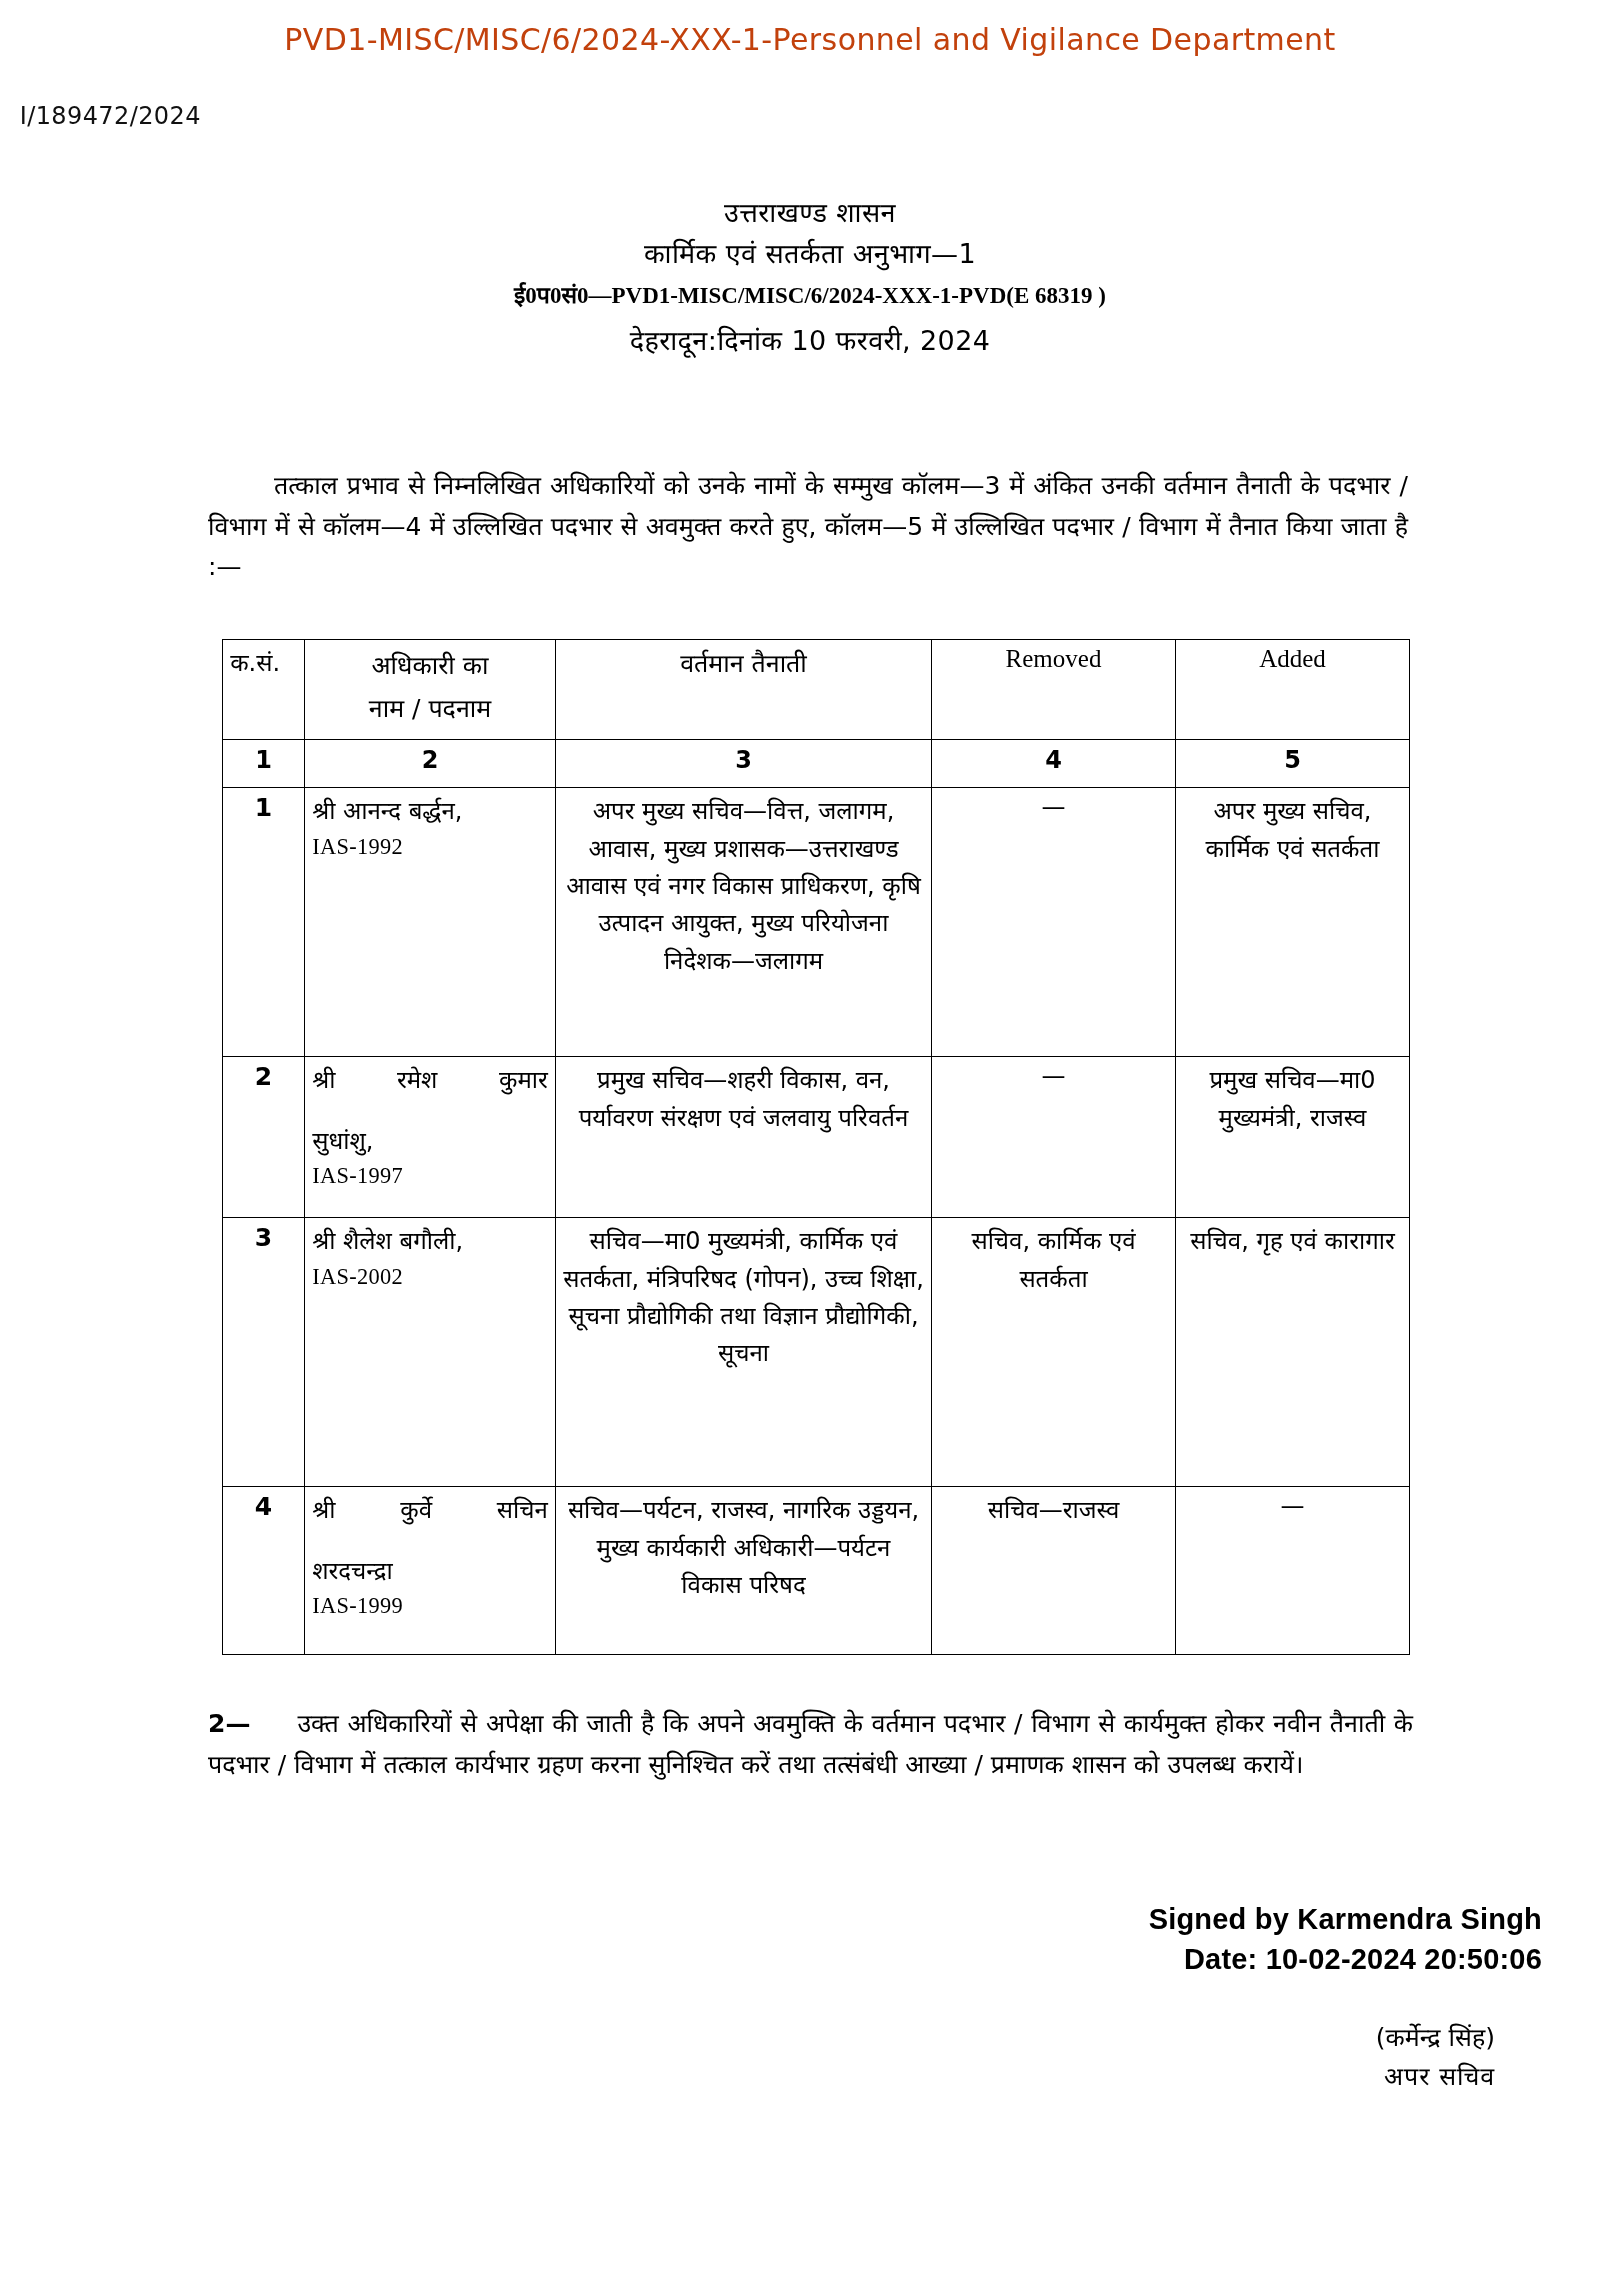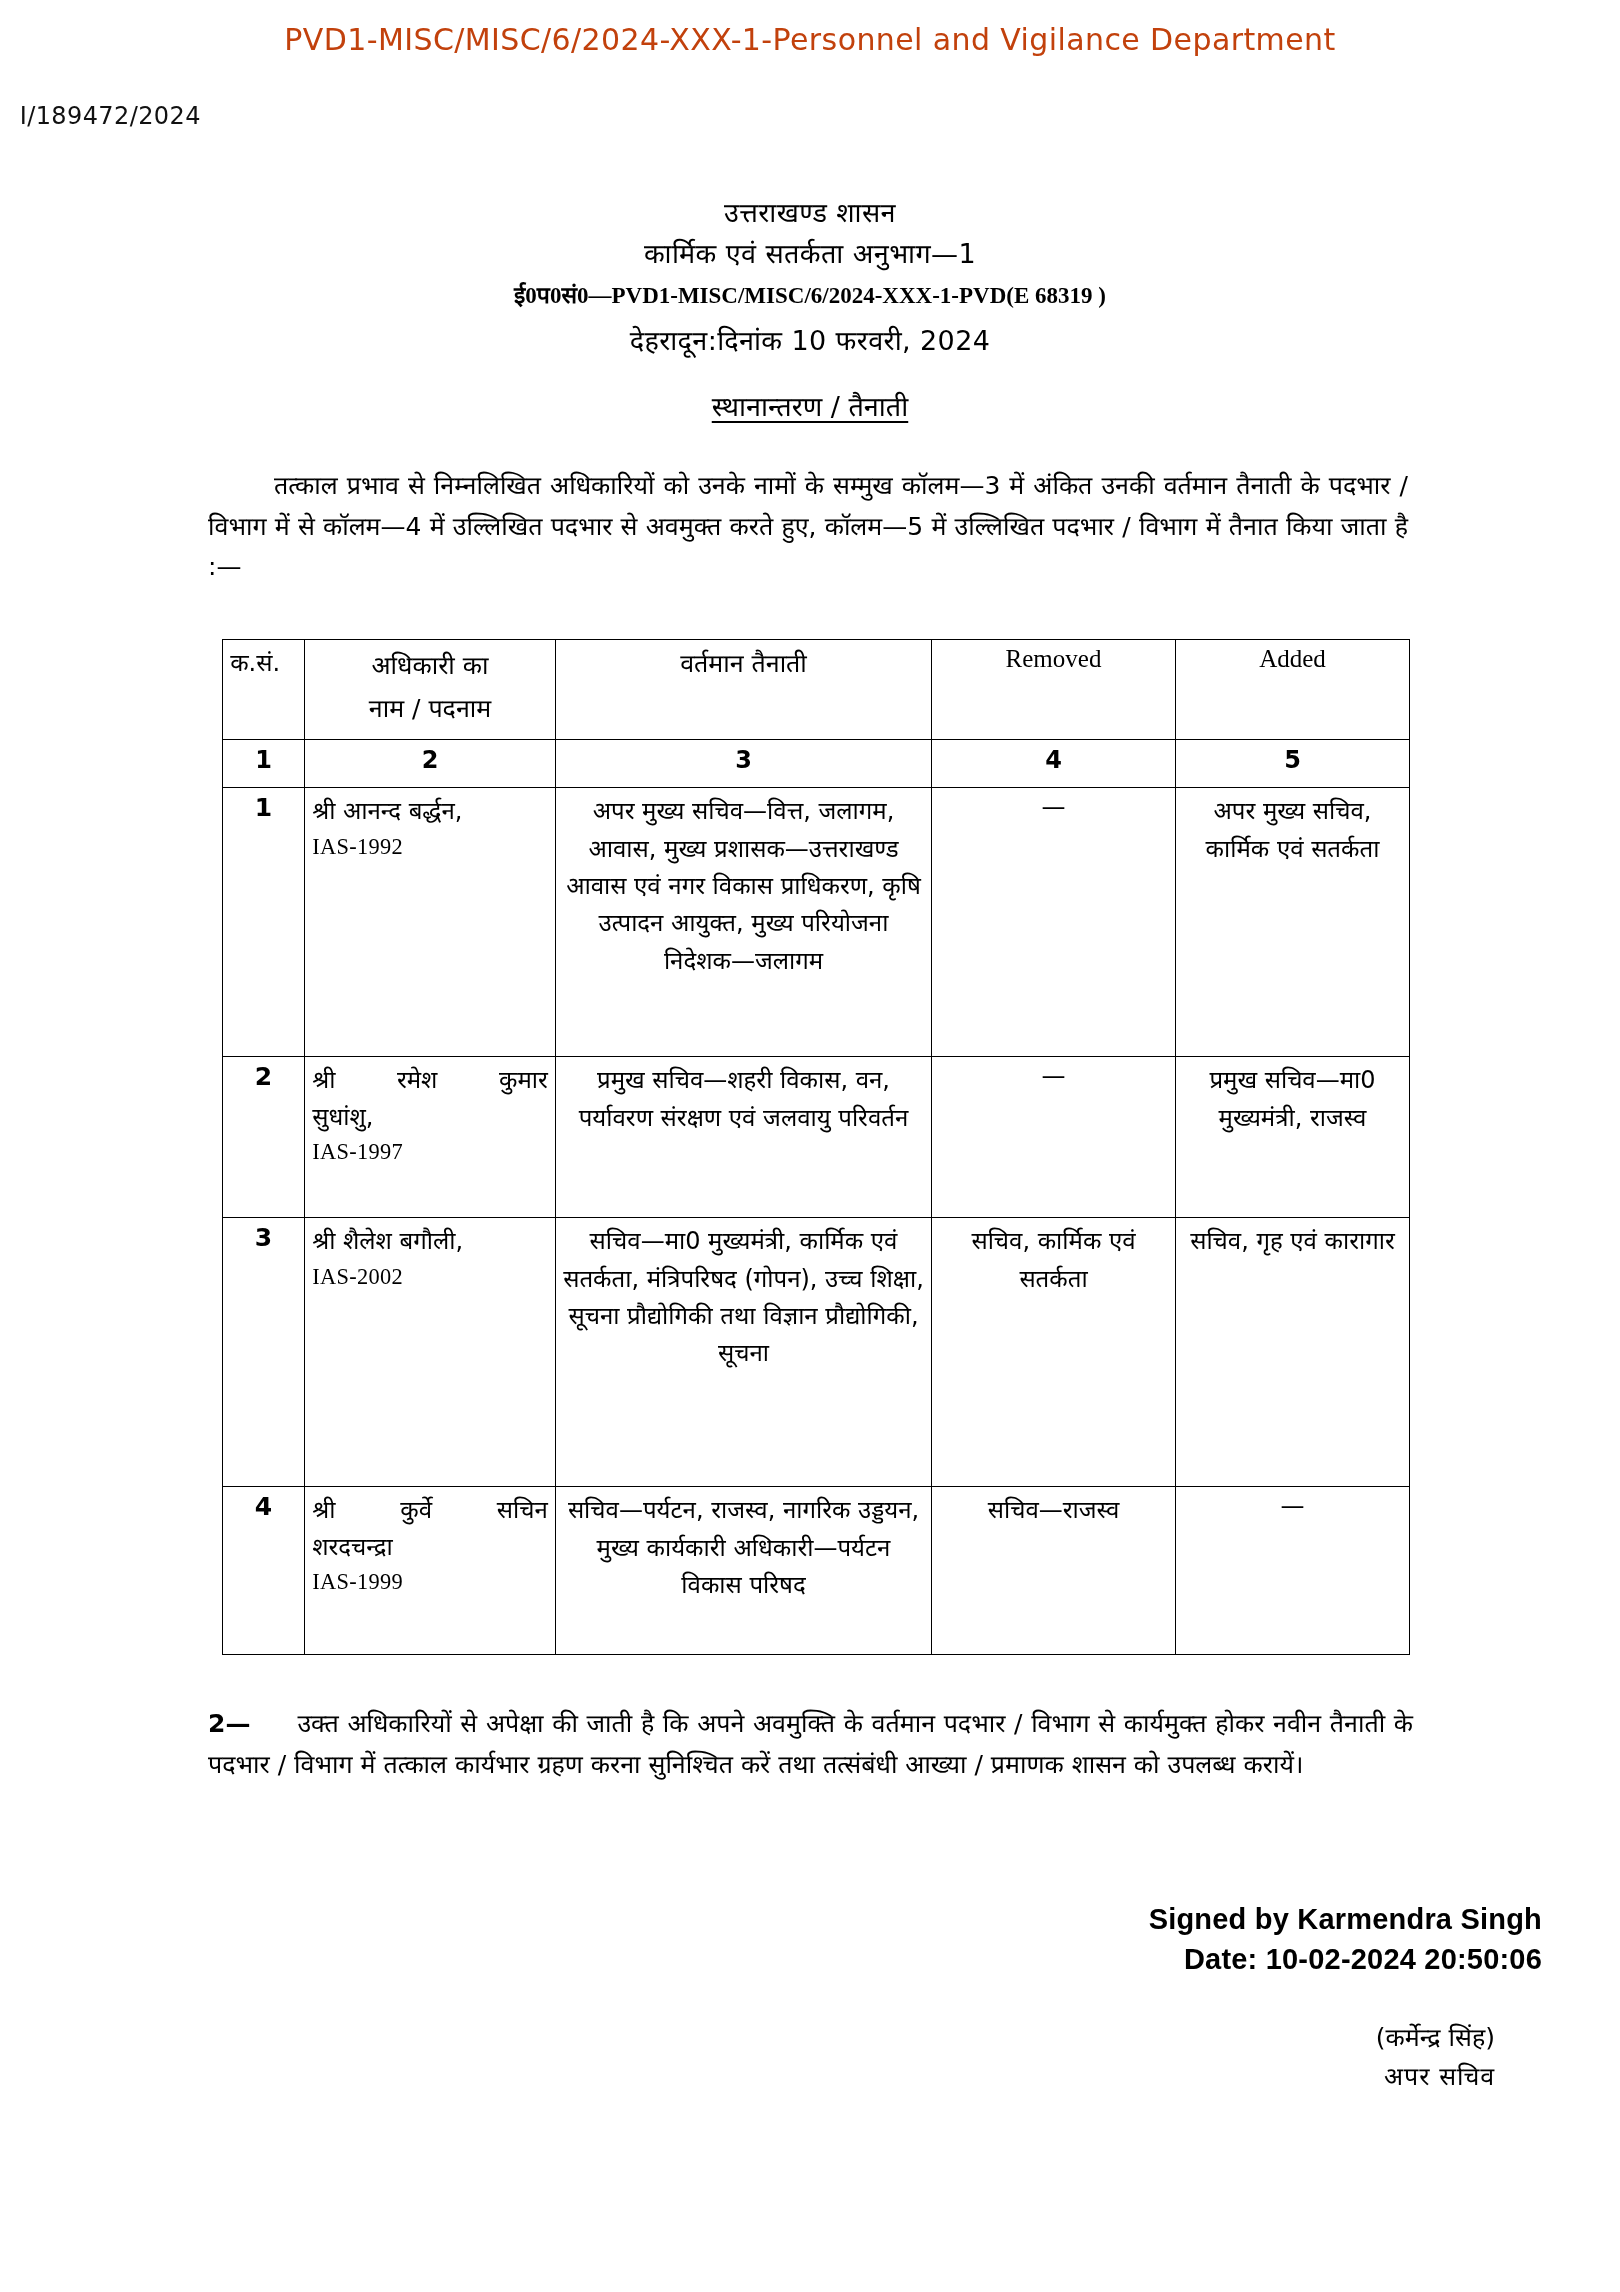--- a/index.html
+++ b/index.html
@@ -182,20 +182,21 @@
     display: block;
     text-align-last: left;
     letter-spacing: 0.3px;
   }
   td.name .nm-line {
     display: block;
   }
   td.name.justified .nm-line.last {
     text-align: right;
     text-align-last: left;
+    margin-top: 24px;
   }
   td.current, td.removed, td.added {
     font-size: 24px;
     line-height: 1.56;
     text-align: center;
     padding-top: 9px;
   }
   td.dash {
     text-align: center;
     font-size: 24px;
@@ -237,21 +238,20 @@
 
   <div class="doc-ref-top">PVD1-MISC/MISC/6/2024-XXX-1-Personnel and Vigilance Department</div>
 
   <div class="doc-ref-left">I/189472/2024</div>
 
   <div class="heading">
     <div class="h-line h-govt">उत्तराखण्ड शासन</div>
     <div class="h-line h-section">कार्मिक एवं सतर्कता अनुभाग—1</div>
     <div class="h-line h-filenum">ई0प0सं0—PVD1-MISC/MISC/6/2024-XXX-1-PVD(E 68319 )</div>
     <div class="h-line h-place">देहरादून:दिनांक 10 फरवरी, 2024</div>
-    <div class="h-subject">स्थानान्तरण / तैनाती</div>
   </div>
 
   <div class="para para-intro">तत्काल प्रभाव से निम्नलिखित अधिकारियों को उनके नामों के सम्मुख कॉलम—3 में अंकित उनकी वर्तमान तैनाती के पदभार / विभाग में से कॉलम—4 में उल्लिखित पदभार से अवमुक्त करते हुए, कॉलम—5 में उल्लिखित पदभार / विभाग में तैनात किया जाता है :—</div>
 
   <div class="tbl-wrap">
     <table class="transfer-table">
       <colgroup>
         <col class="c1">
           <col class="c2">
           <col class="c3">

